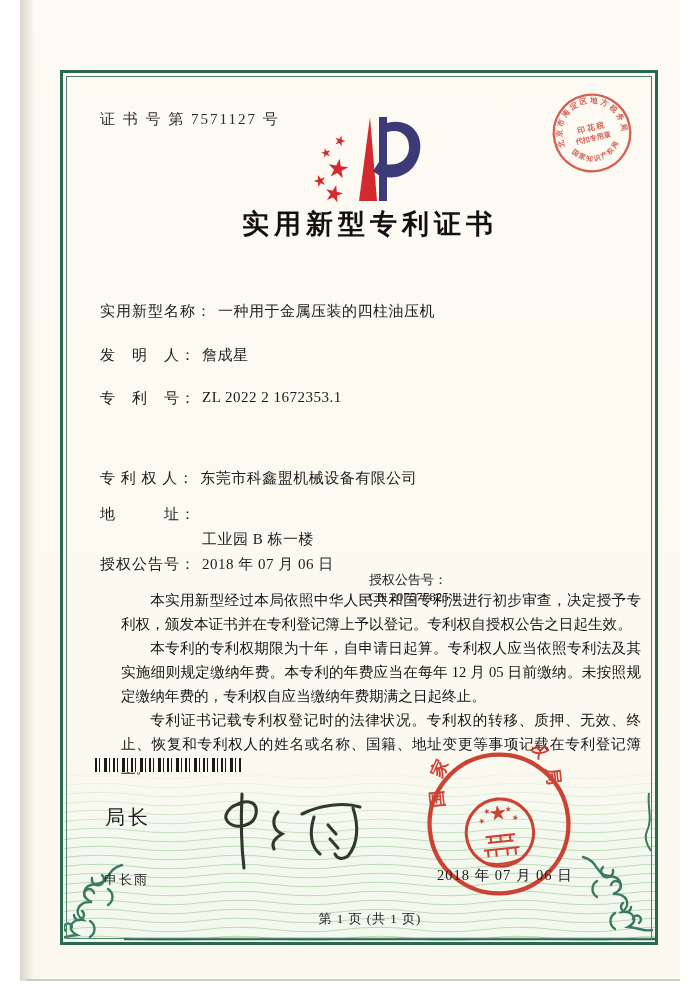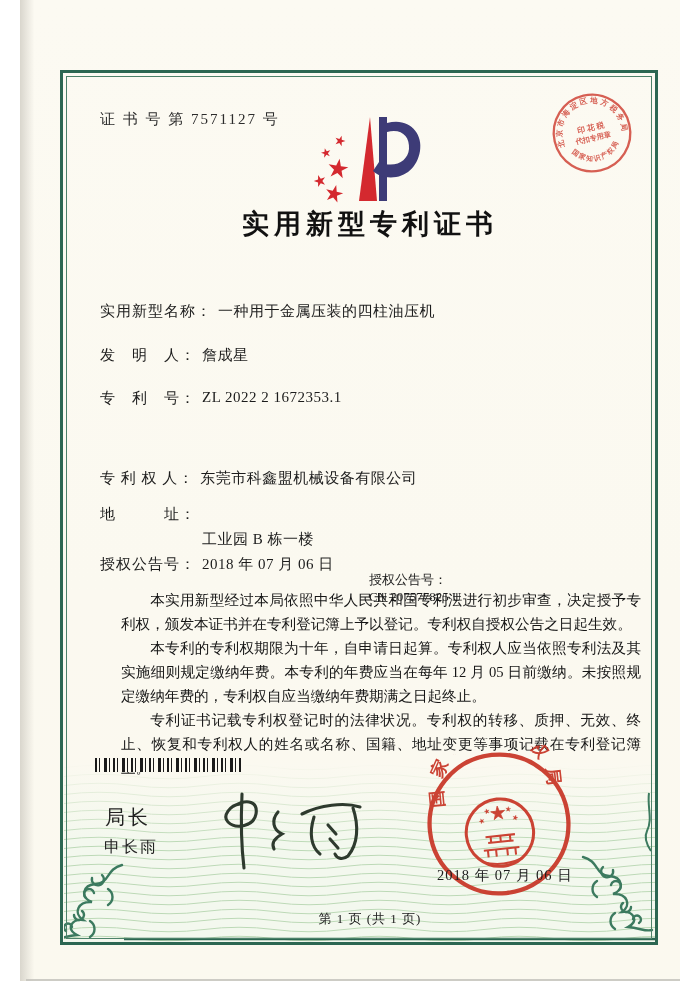--- a/index.html
+++ b/index.html
@@ -42,21 +42,21 @@
   .paras p { text-indent:2em;margin-left:40px; }
 
   .barcode { position:absolute; left:75px; top:758px; width:148px; height:14px;
     background:repeating-linear-gradient(90deg,
       #1a1a1a 0 2px, #fbf9f0 2px 4px, #1a1a1a 4px 5px, #fbf9f0 5px 9px,
       #1a1a1a 9px 12px, #fbf9f0 12px 14px, #1a1a1a 14px 15px, #fbf9f0 15px 18px); }
 
   .green-zone { position:absolute; left:44px; top:763px; width:591px; height:179px; }
 
   .sig-title { position:absolute; left:85px; top:804px; font-size:20px; color:#222; letter-spacing:3px; }
-  .sig-name  { position:absolute; left:84px; top:837px; font-size:16px; color:#222; letter-spacing:2px; }
+  .sig-name  { position:absolute; left:84px; top:871px; font-size:13px; color:#222; letter-spacing:2px; }
   .sig-script { position:absolute; left:186px; top:790px; }
 
   .seal { position:absolute; left:405px; top:750px; transform:rotate(-6deg); opacity:.92; }
   .seal-date { position:absolute; left:417px; top:866px; font-size:14.5px; color:#1d1d1d;
     letter-spacing:1px; z-index:5; white-space:pre; }
 
   .tax-stamp { position:absolute; left:531px; top:92px; transform:rotate(-13deg); opacity:.85; }
 
   .footer { position:absolute; left:0; top:910px; width:700px; text-align:center;
     font-size:13px; color:#222; letter-spacing:1px; z-index:4; }

